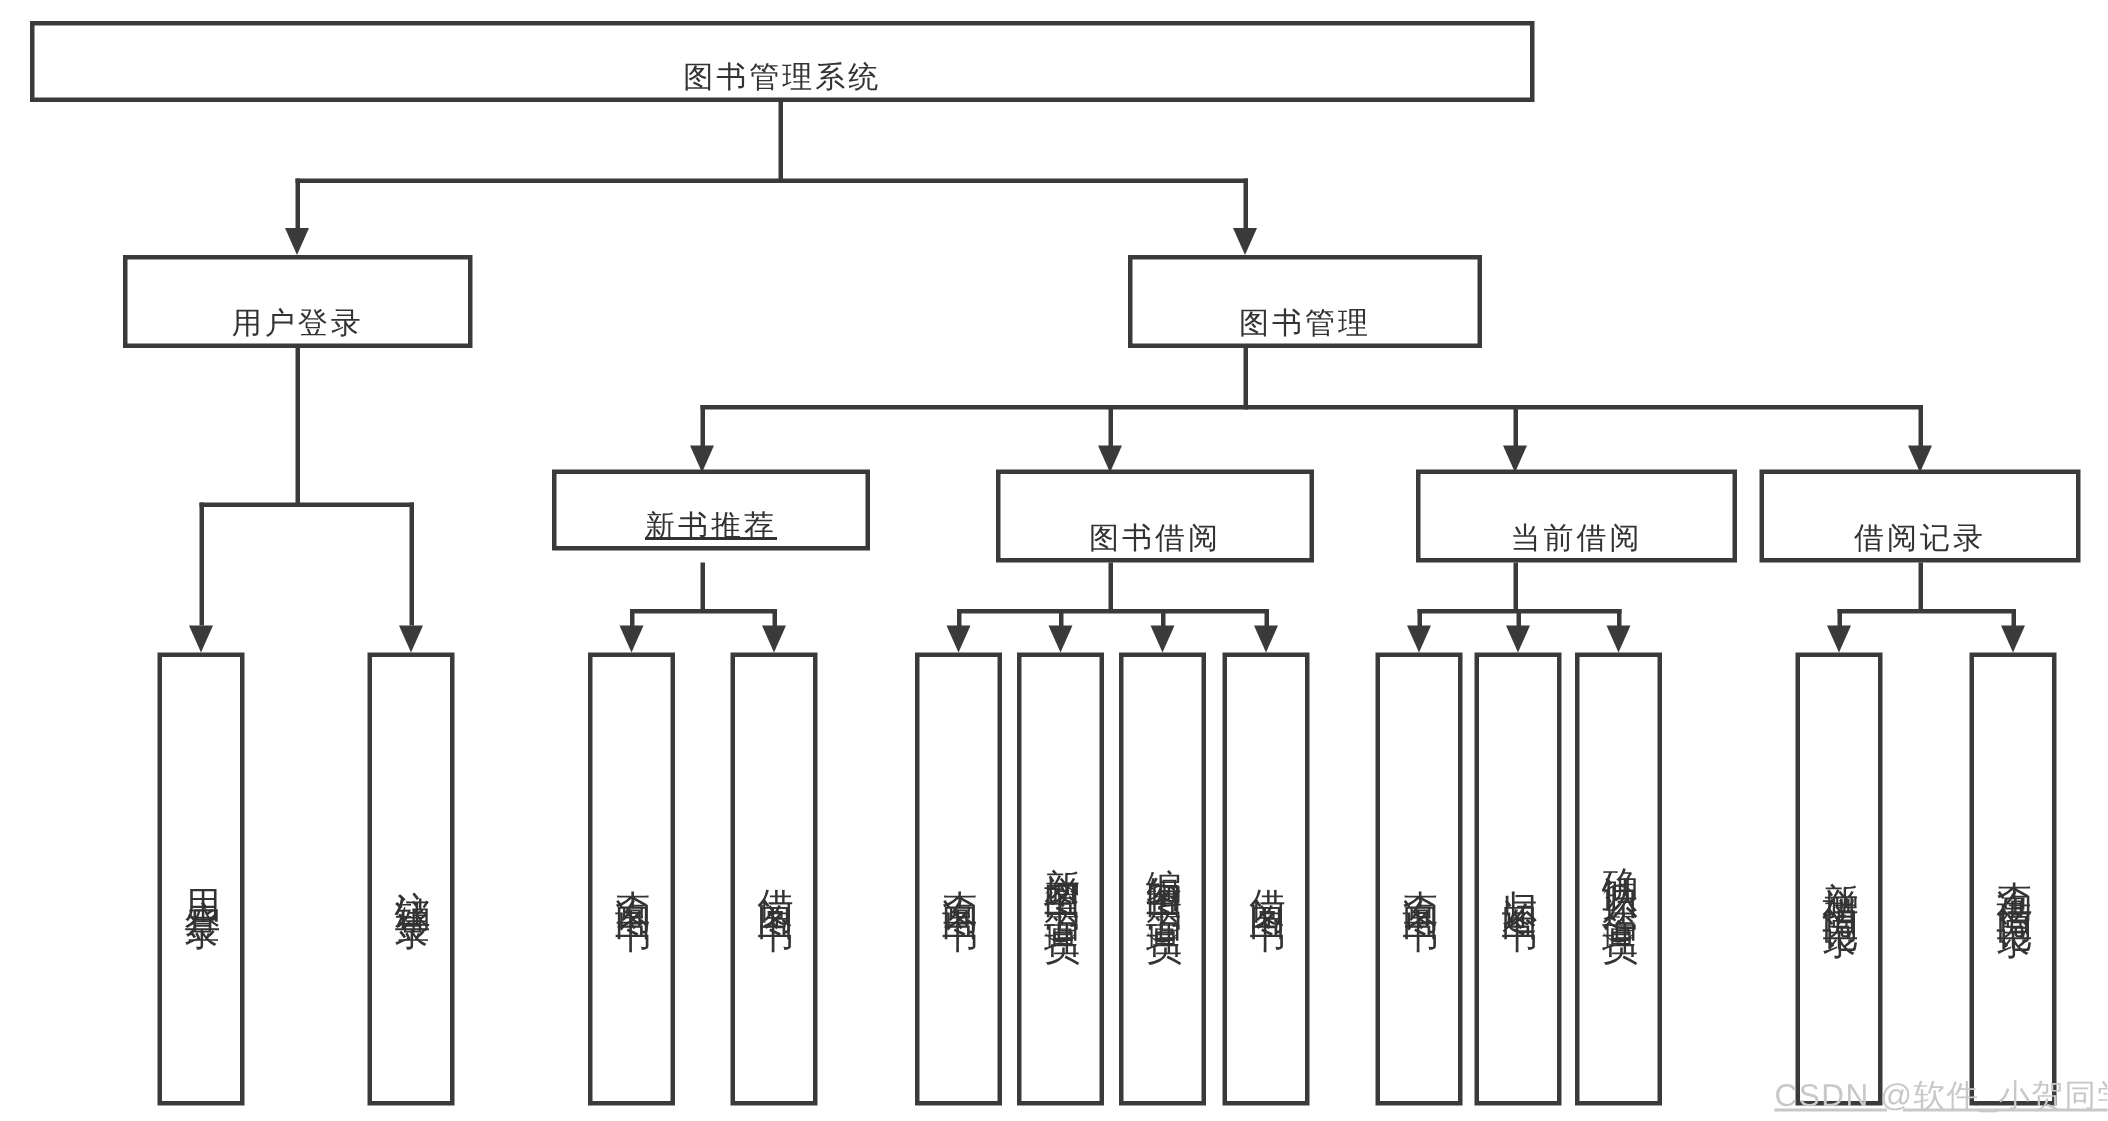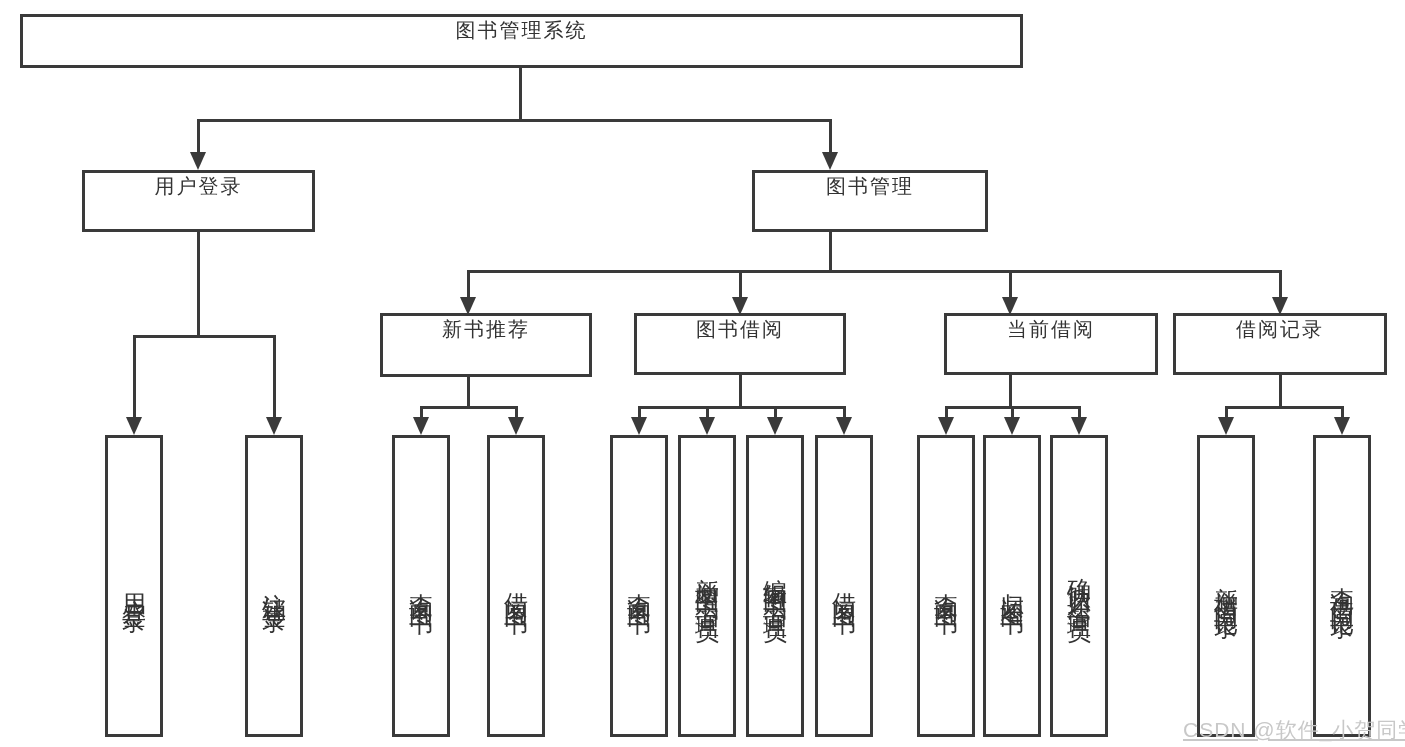--- a/index.html
+++ b/index.html
@@ -2,21 +2,21 @@
 <html style="--line: #3a3a3a; --text: #333333; --wm: #c8c8c8;"><head>
 <meta charset="utf-8">
 <style>
   :root { --line:#3a3a3a; --text:#333333; --wm:#c8c8c8; }
   * { margin:0; padding:0; box-sizing:border-box; }
   body { background:#fff; font-family:"Liberation Sans","DejaVu Sans",sans-serif; }
   .canvas { position:relative; width:1405px; height:747px; background:#ffffff; overflow:hidden; }
 
   .hnode {
     position:absolute; background:#ffffff; border:3px solid var(--line);
-    display:flex; align-items:flex-start; justify-content:center;
+    display:flex; align-items:flex-end; justify-content:center;
     font-size:20px; color:var(--text); letter-spacing:2px; white-space:nowrap;
   }
   .vnode {
     position:absolute; width:58px; height:302px; background:#ffffff; border:3px solid var(--line);
     display:flex; align-items:center; justify-content:center;
   }
   .vnode span {
     writing-mode:vertical-rl; text-orientation:mixed;
     font-size:24px; color:var(--text); letter-spacing:6px; line-height:1;
   }
@@ -43,25 +43,25 @@
   </div>
 
   <div class="hnode" style="left:82px; top:170px; width:233px; height:62px;">
     <span>用户登录</span>
   </div>
 
   <div class="hnode" style="left:712px; top:170px; width:236px; height:62px;margin-left:40px;">
     <span>图书管理</span>
   </div>
 
-  <div class="hnode" style="left:380px; top:313px; width:212px; height:64px;">
+  <div class="hnode" style="left:368px; top:313px; width:212px; height:54px;text-decoration:underline;">
     <span>新书推荐</span>
   </div>
 
-  <div class="hnode" style="left:634px; top:313px; width:212px; height:62px;">
+  <div class="hnode" style="left:664px; top:313px; width:212px; height:62px;">
     <span>图书借阅</span>
   </div>
 
   <div class="hnode" style="left:903px; top:313px; width:214px; height:62px;margin-left:41px;">
     <span>当前借阅</span>
   </div>
 
   <div class="hnode" style="left:1173px; top:313px; width:214px; height:62px;">
     <span>借阅记录</span>
   </div>

